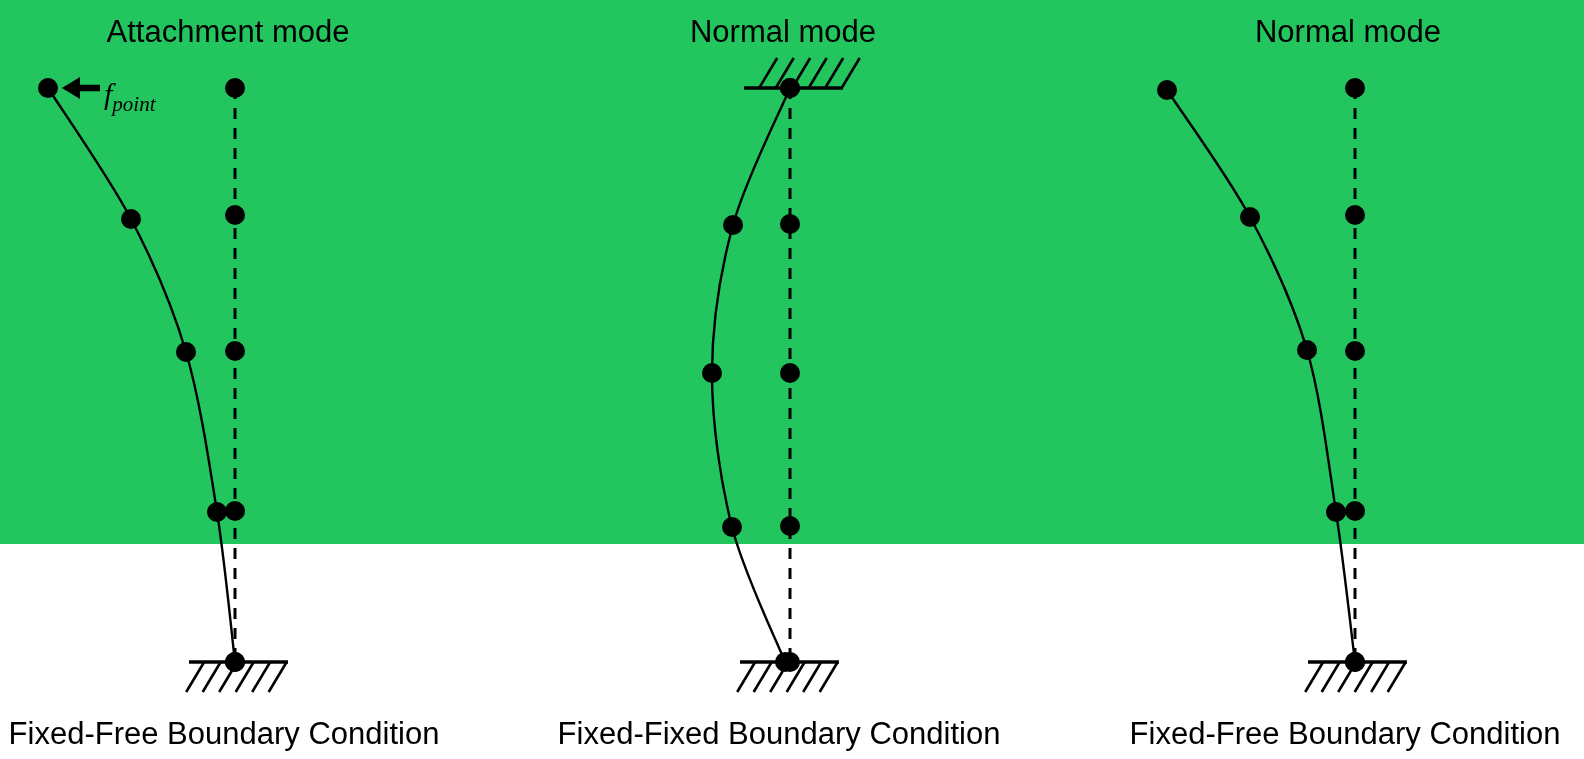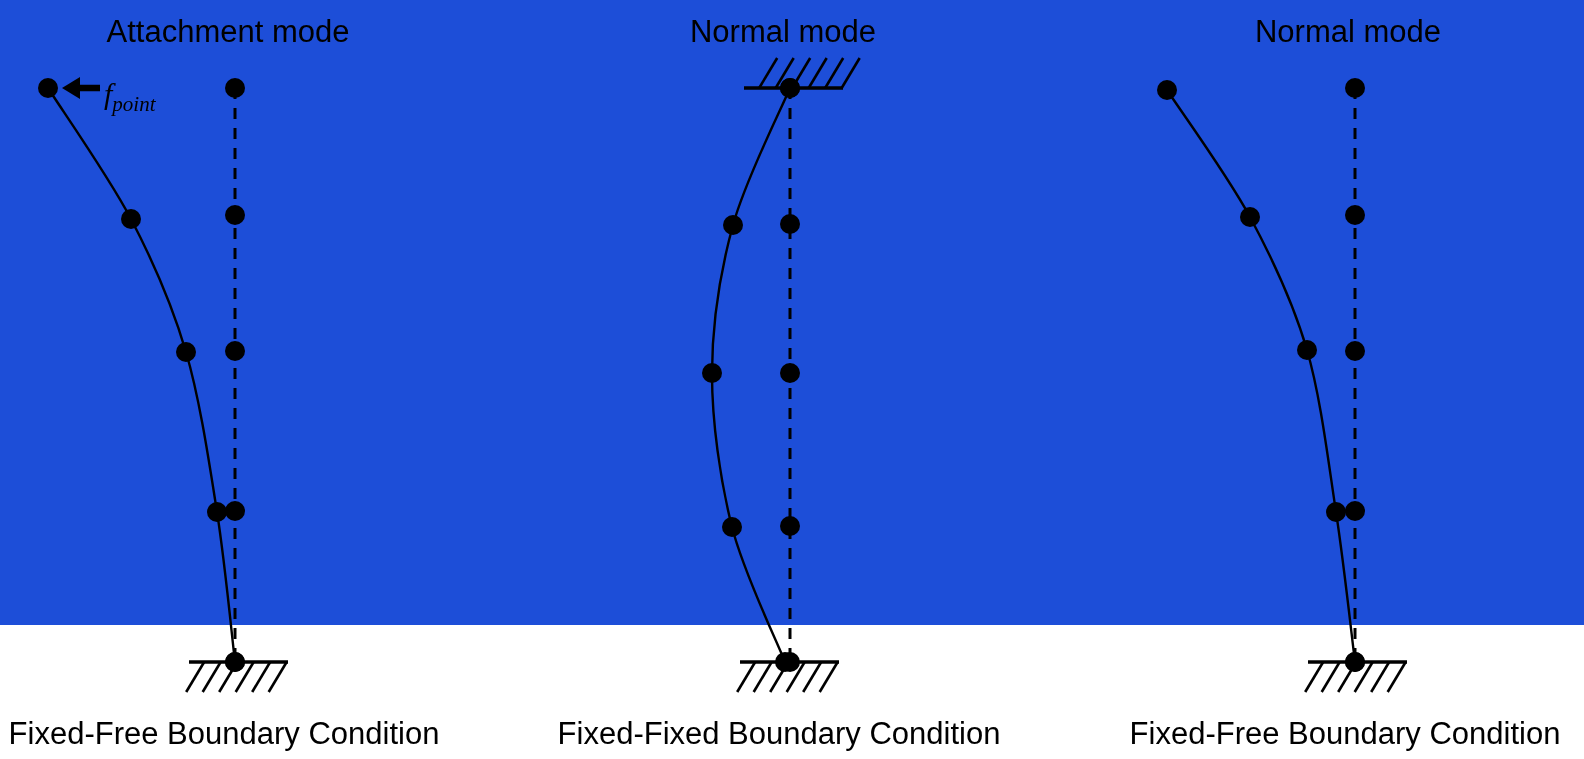--- a/index.html
+++ b/index.html
@@ -9,22 +9,22 @@
   }
   body {
     width: 1584px;
     height: 759px;
     font-family: "Liberation Sans", sans-serif;
     overflow: hidden;
   }
   #figure {
     position: relative;
     width: 1584px;
-    height: 625px;
-    background: #1d4ed8;
+    height: 544px;
+    background: #22c55e;
   }
   svg.stage {
     position: absolute;
     left: 0;
     top: 0;
     width: 1584px;
     height: 759px;
     display: block;
   }
   text.panel-title,

